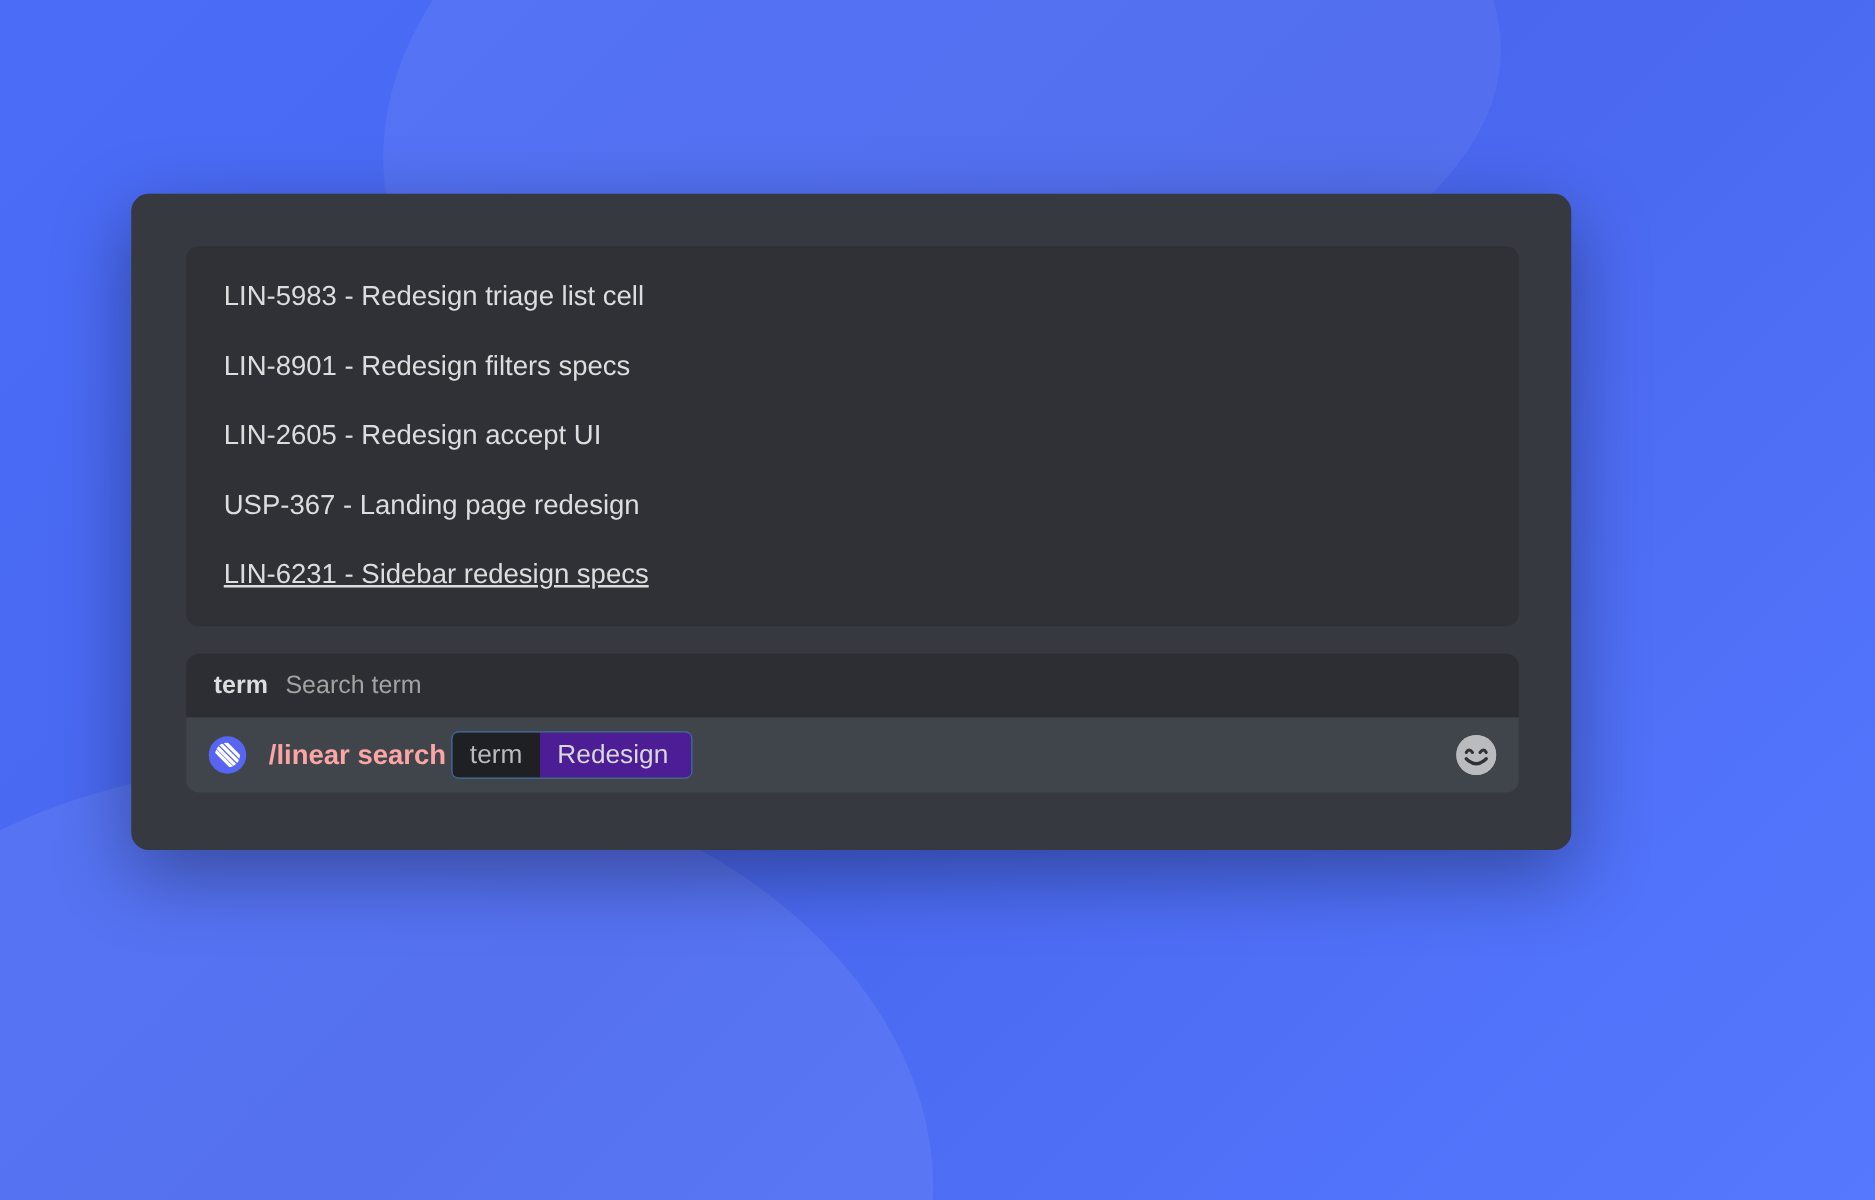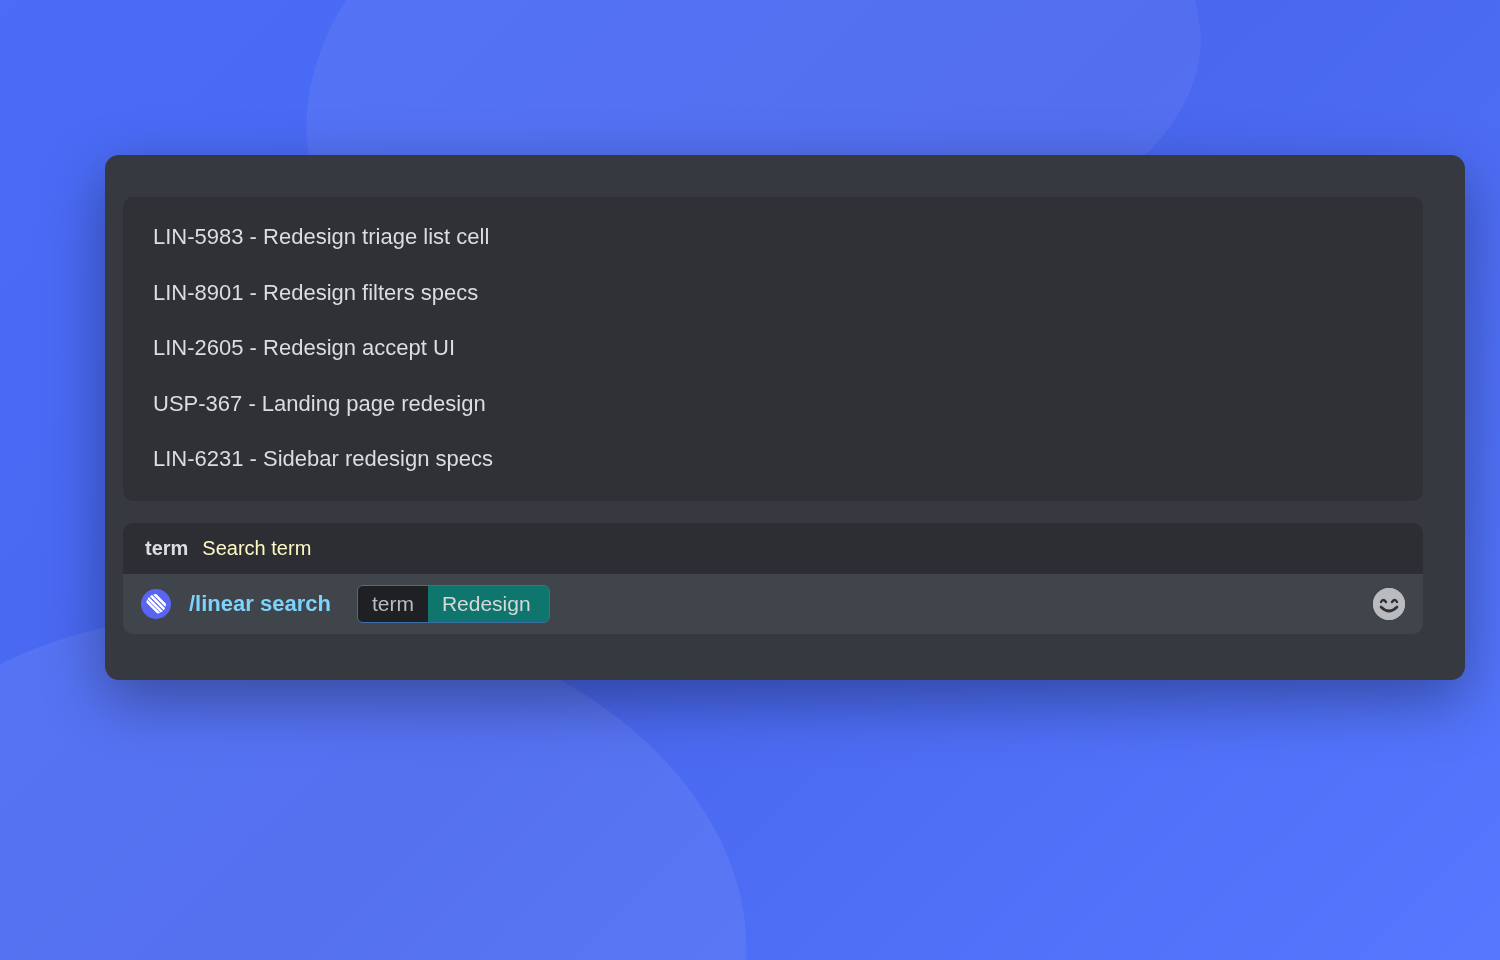--- a/index.html
+++ b/index.html
@@ -31,58 +31,58 @@
     height: 600px;
     background: rgba(255,255,255,0.07);
     border-radius: 55% 45% 50% 50% / 50% 50% 50% 50%;
     transform: rotate(10deg);
   }
 
   .window {
     position: absolute;
     top: 155px;
     left: 105px;
-    width: 1360px;
+    width: 1152px;
     background: #36393f;
     border-radius: 14px;
     box-shadow: 0 20px 60px rgba(0,0,0,0.35);
-    padding: 42px 42px 46px 18px;
+    padding: 42px 42px 46px 44px;
   }
 
   .results {
     background: #2f3136;
     border-radius: 10px;
     padding: 26px 30px 28px 30px;
     margin-bottom: 22px;
   }
   .result-item {
     color: #dcddde;
     font-size: 22px;
     line-height: 1.25;
     padding: 14px 0;
     cursor: pointer;
   }
   .result-item:first-child { padding-top: 0; }
-  .result-item:last-child { padding-bottom: 0; }
+  .result-item:last-child { padding-bottom: 0; text-decoration: underline; }
 
   .param-info {
     background: #2c2e33;
     border-radius: 10px 10px 0 0;
     padding: 14px 22px 14px 22px;
     display: flex;
     align-items: baseline;
     gap: 14px;
   }
   .param-name {
     color: #dcddde;
     font-weight: 700;
     font-size: 20px;
   }
   .param-desc {
-    color: #fef9c3;
+    color: #a3a3a3;
     font-size: 20px;
   }
 
   .command-bar {
     background: #40444b;
     border-radius: 0 0 10px 10px;
     padding: 11px 18px;
     display: flex;
     align-items: center;
   }
@@ -93,45 +93,45 @@
     background: #5865f2;
     display: flex;
     align-items: center;
     justify-content: center;
     flex-shrink: 0;
     margin-right: 18px;
   }
   .app-icon svg { width: 20px; height: 20px; }
 
   .command-text {
-    color: #7dd3fc;
+    color: #fca5a5;
     font-size: 22px;
     font-weight: 600;
-    margin-right: 26px;
+    margin-right: 4px;
     white-space: nowrap;
   }
 
   .param-pill {
     display: inline-flex;
     align-items: stretch;
     border: 1.5px solid #3e6ea8;
     border-radius: 6px;
     overflow: hidden;
     height: 38px;
   }
   .param-pill-key {
     background: #1e2024;
     color: #b9bbbe;
     font-size: 21px;
     padding: 4px 14px;
     display: flex;
     align-items: center;
   }
   .param-pill-val {
-    background: #0f766e;
+    background: #4c1d95;
     color: #d7d8da;
     font-size: 21px;
     padding: 4px 18px 4px 14px;
     display: flex;
     align-items: center;
   }
 
   .spacer { flex: 1; }
 
   .emoji-btn {

